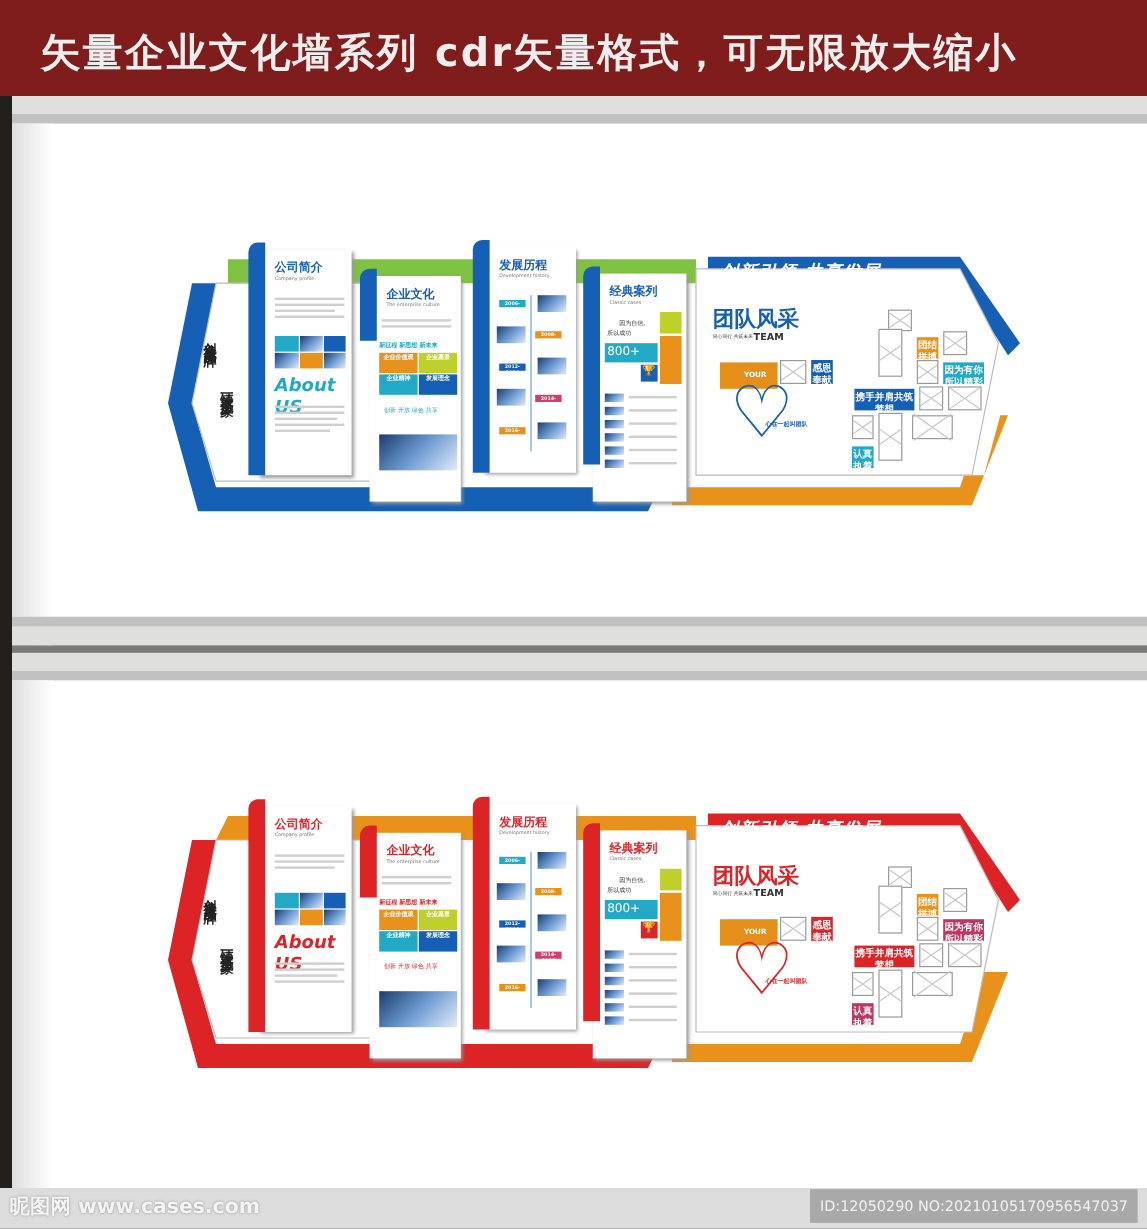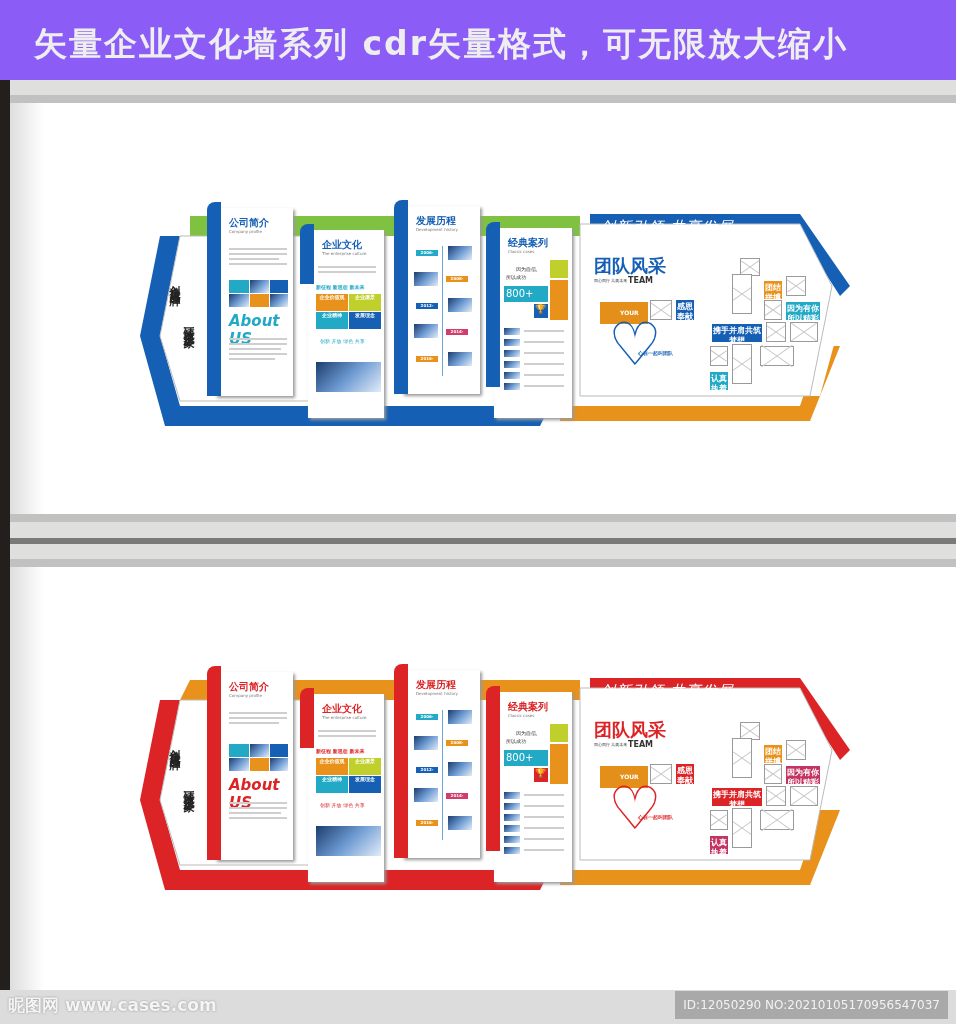--- a/index.html
+++ b/index.html
@@ -1,17 +1,17 @@
 <!DOCTYPE html>
 <html><head>
 <meta charset="utf-8">
 <style>
 *{box-sizing:border-box;margin:0;padding:0}
 body{width:956px;height:1024px;background:#231f1d;font-family:"DejaVu Sans",sans-serif;position:relative;overflow:hidden}
-.banner{position:absolute;left:0;top:0;width:956px;height:80px;background:#8b5cf6;color:#eeeeee;font-weight:bold;font-size:33px;letter-spacing:2px;padding:22px 0 0 34px;white-space:nowrap;overflow:hidden}
+.banner{position:absolute;left:0;top:0;width:956px;height:80px;background:#7f1d1d;color:#eeeeee;font-weight:bold;font-size:33px;letter-spacing:2px;padding:22px 0 0 34px;white-space:nowrap;overflow:hidden}
 .room{position:absolute;left:10px;width:946px;background:#fff;overflow:hidden}
 .room .ceil{position:absolute;left:0;right:0;top:0;height:15px;background:#dfdfdd}
 .room .ceil2{position:absolute;left:0;right:0;top:15px;height:8px;background:#c1c1c1}
 .room .lshade{position:absolute;left:0;top:23px;bottom:0;width:34px;background:linear-gradient(90deg,#dedede,#ffffff)}
 .room .floor{position:absolute;left:0;right:0;bottom:0;height:24px;background:#dfdfdd;border-top:8px solid #c1c1c1}
 .divider{position:absolute;left:10px;width:946px;height:6px;background:#7a7a78}
 .footer{position:absolute;left:0;top:990px;width:956px;height:34px;background:#dcdcdc}
 .wm{position:absolute;left:8px;top:994px;color:#f4f4f4;font-size:17px;font-weight:bold;text-shadow:0 0 2px #888}
 .idbox{position:absolute;right:8px;top:991px;height:28px;background:#a9a9a9;color:#f2f2f2;font-size:12px;padding:7px 8px}
 .wall{position:absolute;left:120px;width:740px;height:240px}
@@ -22,21 +22,21 @@
 .txt{position:absolute;height:2px;background:#cfcfcf}
 .tile{position:absolute;color:#fff;font-size:5px;font-weight:bold;text-align:center}
 .about{position:absolute;font-size:15px;font-style:italic;font-weight:bold}
 .slogan{position:absolute;font-size:11px;font-weight:bold;color:#222;writing-mode:vertical-rl;letter-spacing:2px}
 .photo{position:absolute;background:linear-gradient(135deg,#1b3d6e,#6d9ad2,#e2ecf8)}
 .frame{position:absolute;background:#fff;border:1px solid #9a9a9a}
 .frame:before,.frame:after{content:"";position:absolute;left:50%;top:50%;width:120%;height:1px;background:#c7c7c7}
 .frame:before{transform:translate(-50%,-50%) rotate(35deg)}
 .frame:after{transform:translate(-50%,-50%) rotate(-35deg)}
 .val{position:absolute;color:#fff;font-size:8px;font-weight:bold;text-align:center;line-height:10px;padding-top:2px}
-.head{position:absolute;font-style:italic;font-weight:normal;color:#fff;font-size:15px;letter-spacing:1px}
+.head{position:absolute;font-style:italic;font-weight:bold;color:#fff;font-size:15px;letter-spacing:1px}
 .team{position:absolute;font-weight:bold;font-size:18px}
 .logo{position:absolute;background:#e38f1a;color:#fff;font-size:6px;font-weight:bold;padding-left:20px;line-height:22px}
 .heart{position:absolute;font-size:60px;line-height:60px}
 </style>
 </head>
 <body>
 
 <div class="banner">矢量企业文化墙系列 cdr矢量格式，可无限放大缩小</div>
 
 <div class="room" style="top:80px;height:458px">

